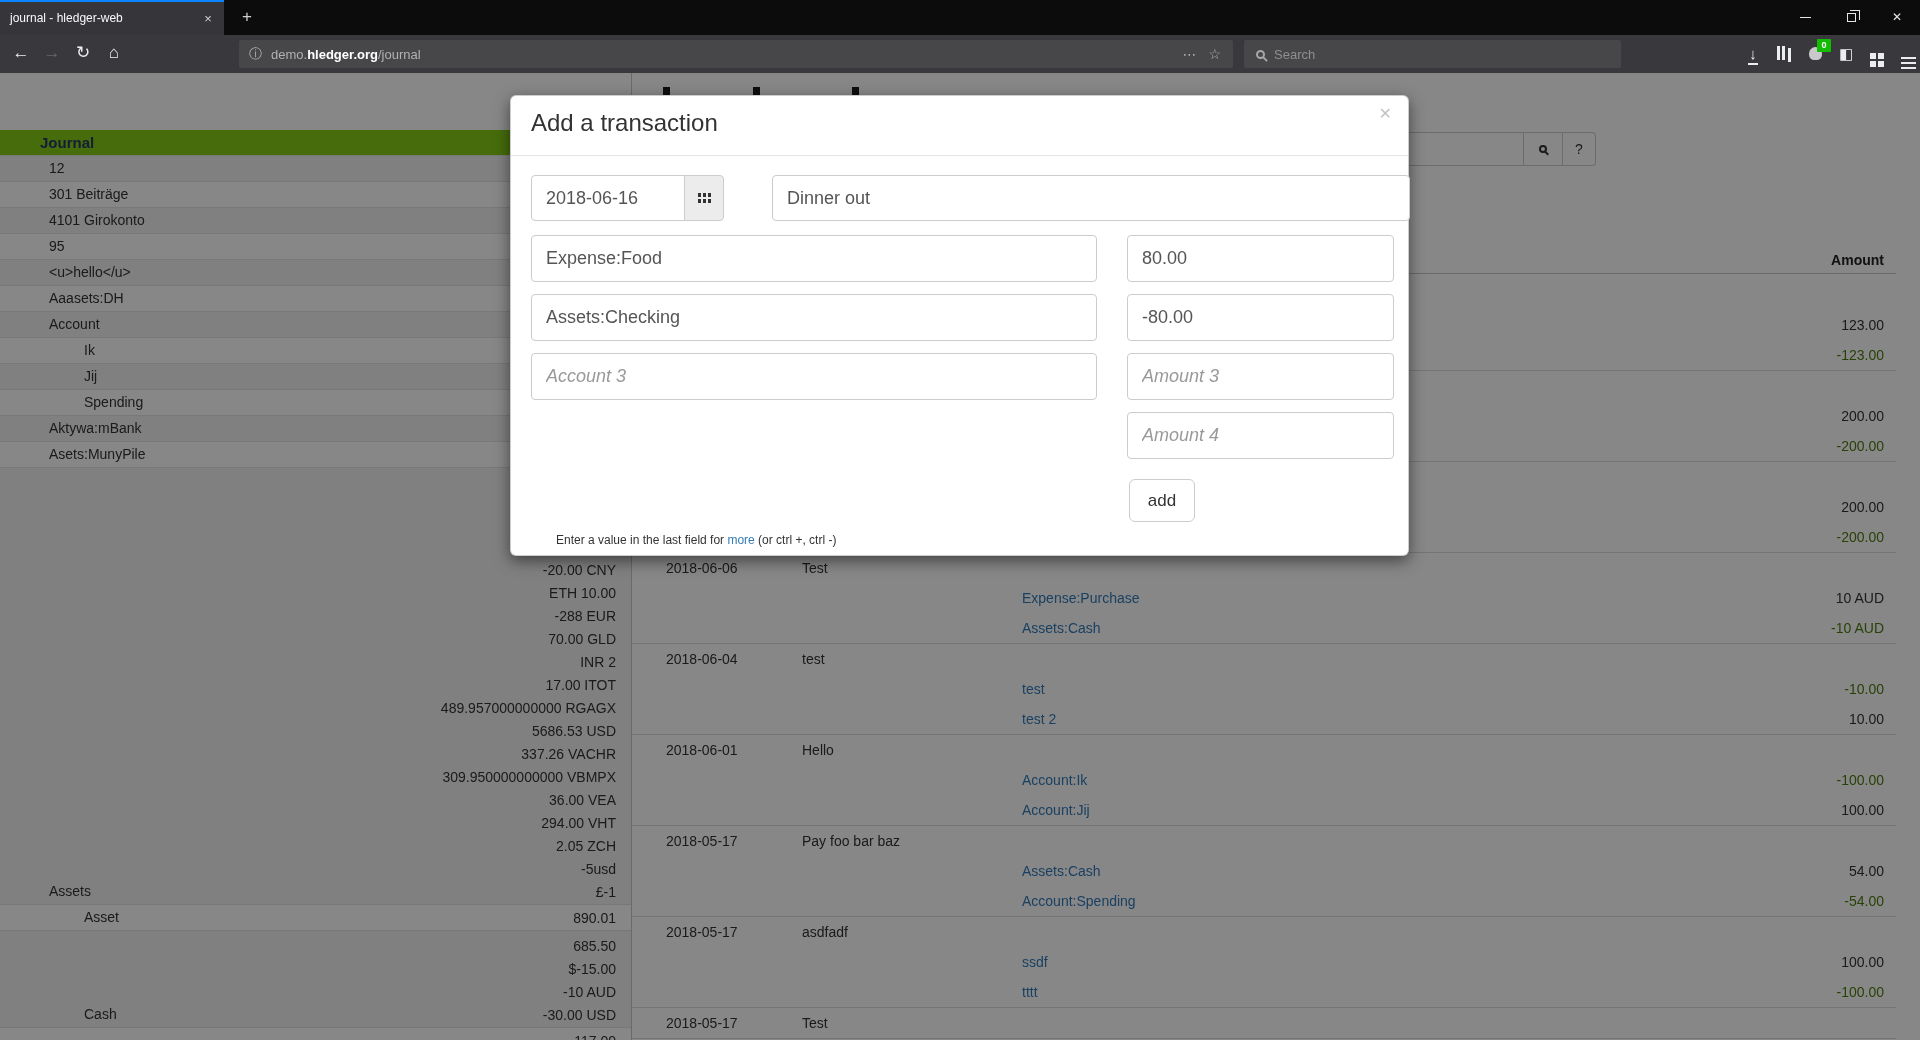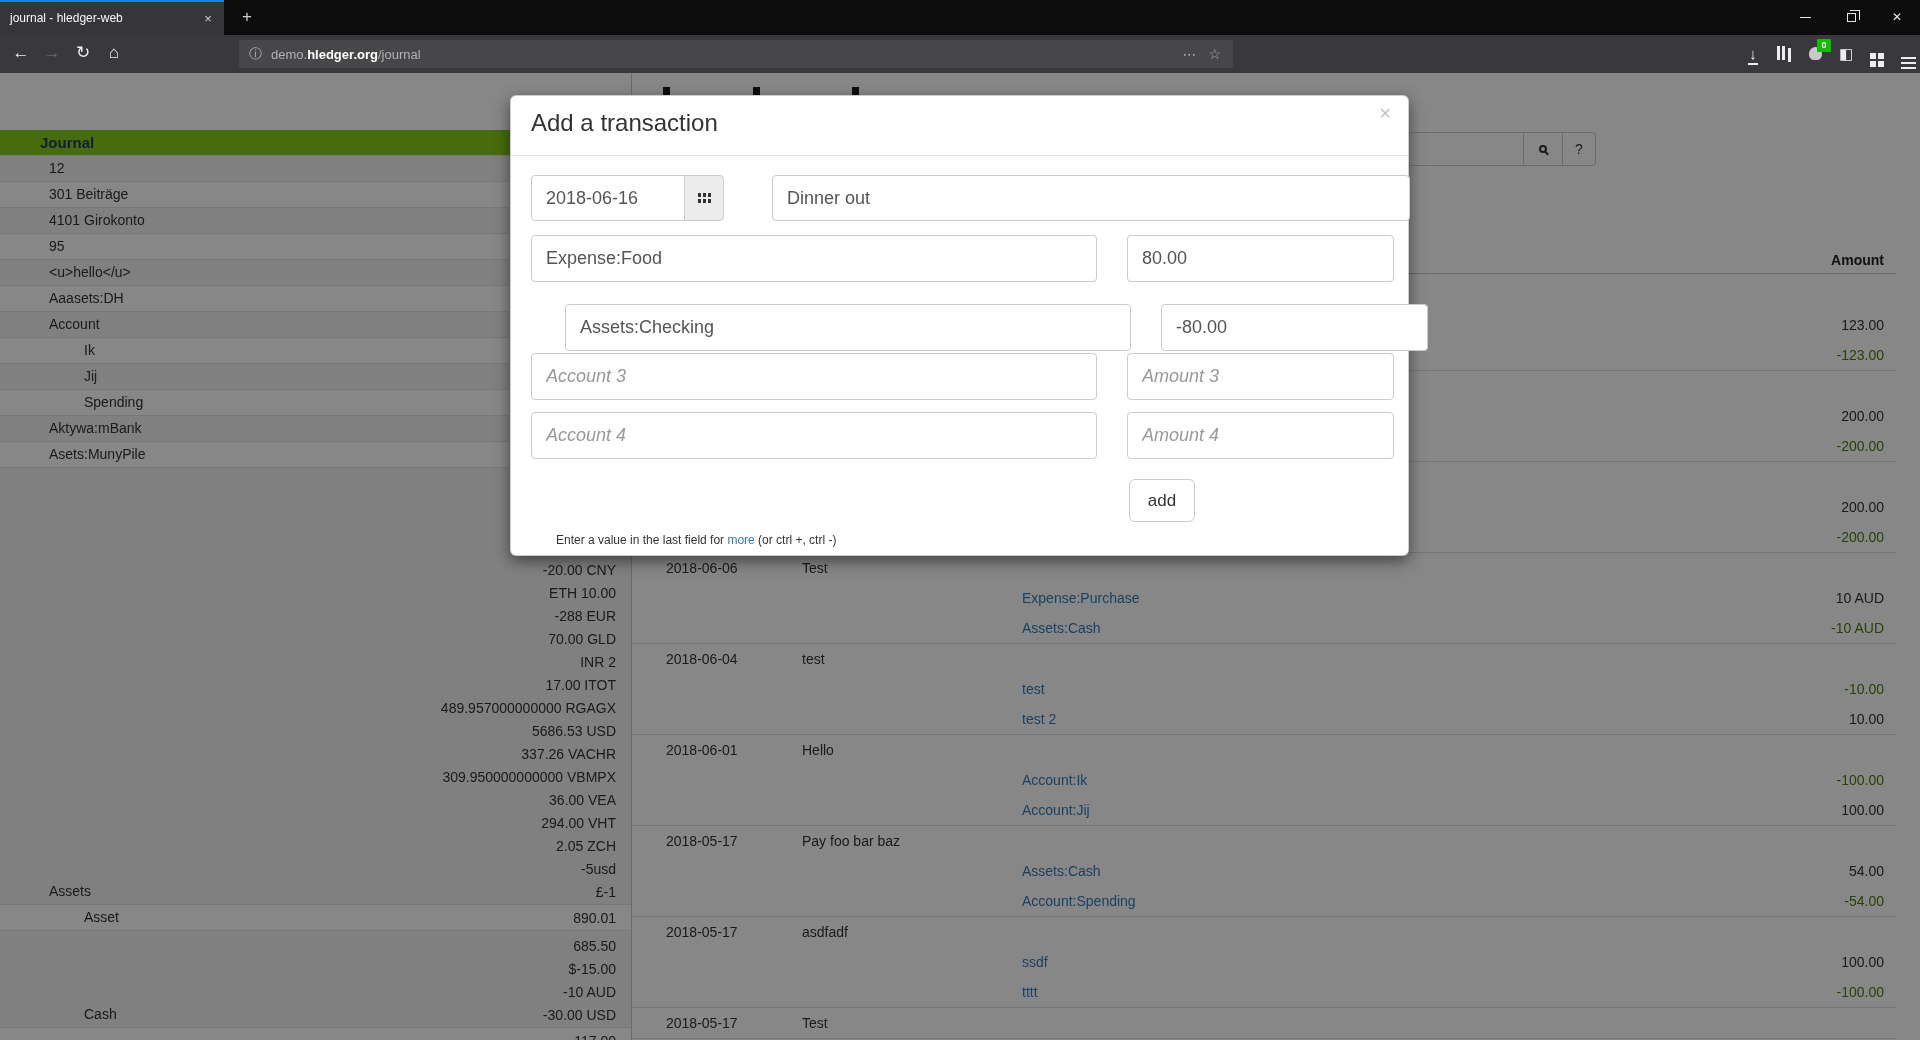--- a/index.html
+++ b/index.html
@@ -84,21 +84,21 @@
   .modal-title { position:absolute; left:20px; top:13px; font-size:24px; color:#333; }
   .modal-close { position:absolute; right:16px; top:8px; font-size:16px; color:#c3c3c3; font-weight:bold; }
   .fld { position:absolute; border:1px solid #ccc; border-radius:4px; padding:0 14px; font-size:18px; color:#555; font-family:inherit; outline:none; }
   .fld::placeholder { color:#999; font-style:italic; }
   .f-date { left:20px; top:79px; width:154px; height:46px; border-radius:4px 0 0 4px; }
   .f-calbtn { position:absolute; left:173px; top:79px; width:40px; height:46px; background:#ececec; border:1px solid #ccc; border-radius:0 4px 4px 0; display:flex; align-items:center; justify-content:center; }
   .cal-glyph { width:3px; height:4px; background:#333; box-shadow:5px 0 0 #333, 10px 0 0 #333, 0 6px 0 #333, 5px 6px 0 #333, 10px 6px 0 #333; transform:translate(-5px,-3px); }
   .f-desc { left:261px; top:79px; width:638px; height:46px; }
   .f-acct { left:20px; width:566px; height:47px; }
   .f-amt  { left:616px; width:267px; height:47px; }
-  .r1 { top:139px; } .r2 { top:208px;margin-left:34px; } .r3 { top:257px; } .r4 { top:316px; }
+  .r1 { top:139px; } .r2 { top:198px; } .r3 { top:257px; } .r4 { top:316px; }
   .f-add { position:absolute; left:618px; top:383px; width:66px; height:43px; background:#fff; border:1px solid #ccc; border-radius:6px; font-size:17px; color:#333; font-family:inherit; }
   .f-help { position:absolute; left:45px; top:437px; font-size:12px; color:#333; }
   .f-help a { color:#337ab7; text-decoration:none; }
 </style>
 </head>
 <body>
 
 <div class="browser">
 
   <div class="titlebar">
@@ -120,20 +120,24 @@
 
     <div class="urlbar">
       <span class="info-ic">ⓘ</span>
       <span><span>demo.</span><span class="url-domain">hledger.org</span><span>/journal</span></span>
       <span class="url-right">
         <span>⋯</span>
         <span>☆</span>
       </span>
     </div>
 
+    <div class="searchbar">
+      <span class="mag"></span>
+      <input class="search-input" placeholder="Search" style="">
+    </div>
 
     <span class="tool-ic" style="left:1738px"><span class="dl-ic">↓</span></span>
     <span class="tool-ic" style="left:1769px"><span class="lib-ic"></span></span>
     <span class="tool-ic" style="left:1800px"><span class="ext-ic"></span><span class="badge">0</span></span>
     <span class="tool-ic" style="left:1831px">◧</span>
     <span class="tool-ic" style="left:1862px"><span class="grid-ic"></span></span>
     <span class="tool-ic" style="left:1893px"><span class="burger-ic"></span></span>
   </div>
 
   <div class="viewport">
@@ -377,21 +381,20 @@
 
       <input class="fld f-acct r1" value="Expense:Food" style="">
       <input class="fld f-amt r1" value="80.00" style="">
 
       <input class="fld f-acct r2" value="Assets:Checking" style="">
       <input class="fld f-amt r2" value="-80.00" style="">
 
       <input class="fld f-acct r3" placeholder="Account 3" style="">
       <input class="fld f-amt r3" placeholder="Amount 3" style="">
 
-      <input class="fld f-acct r4" placeholder="Account 4" style="">
       <input class="fld f-amt r4" placeholder="Amount 4" style="">
 
       <button class="f-add">add</button>
 
       <div class="f-help"><span>Enter a value in the last field for </span><a href="#">more</a><span> (or ctrl +, ctrl -)</span></div>
     </div>
   </div>
 </div>
 
 </body></html>

